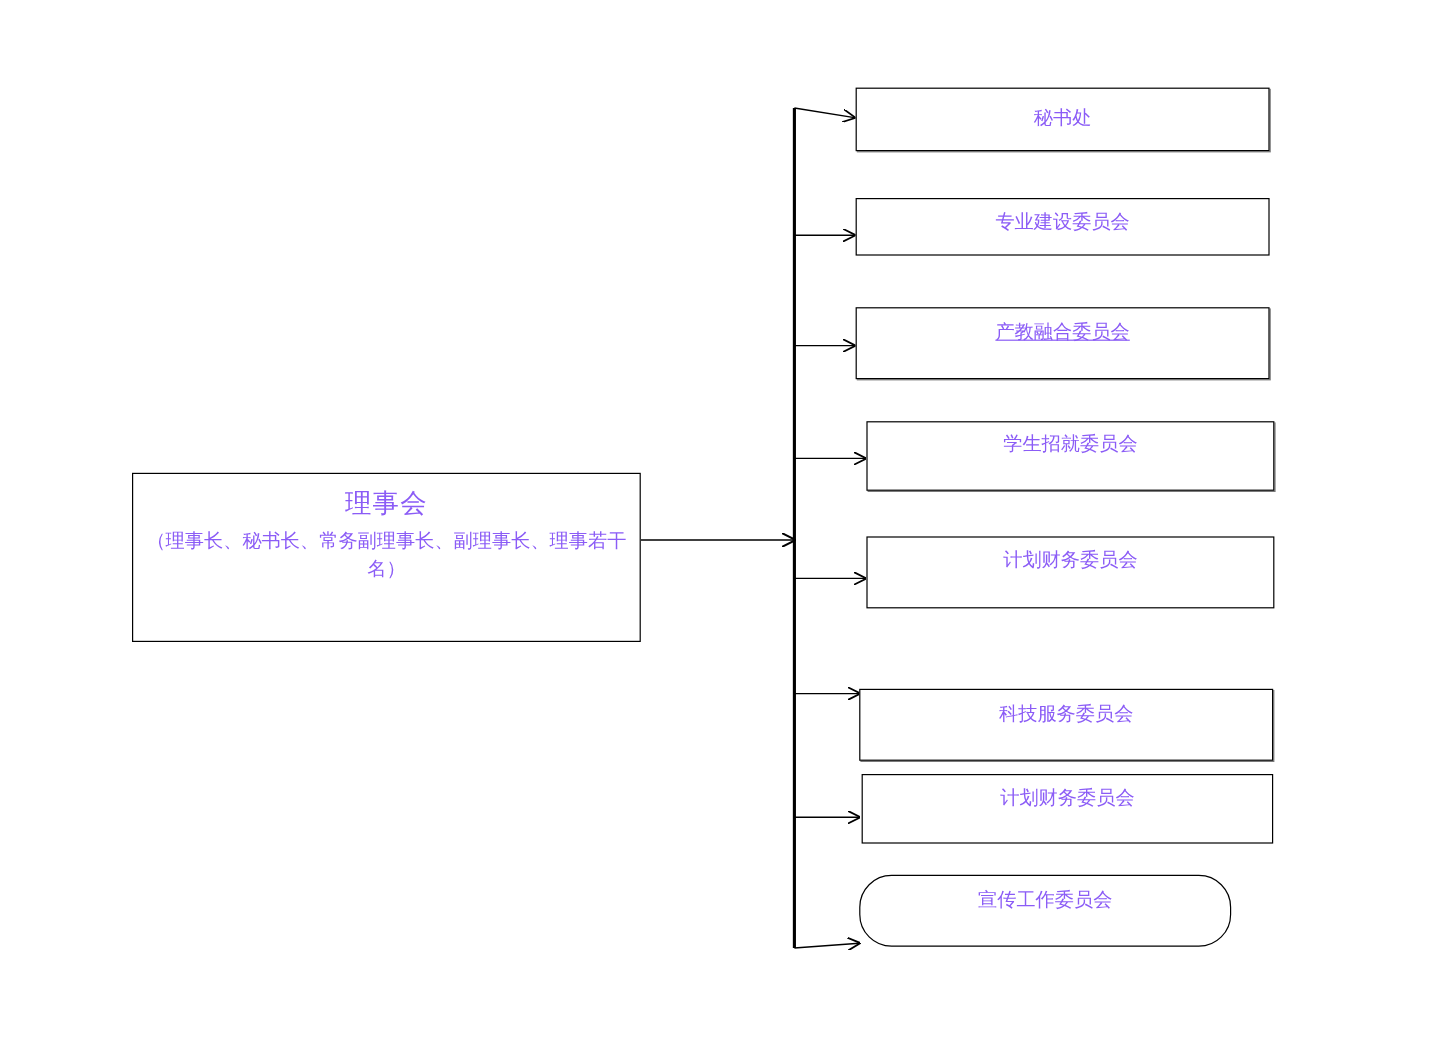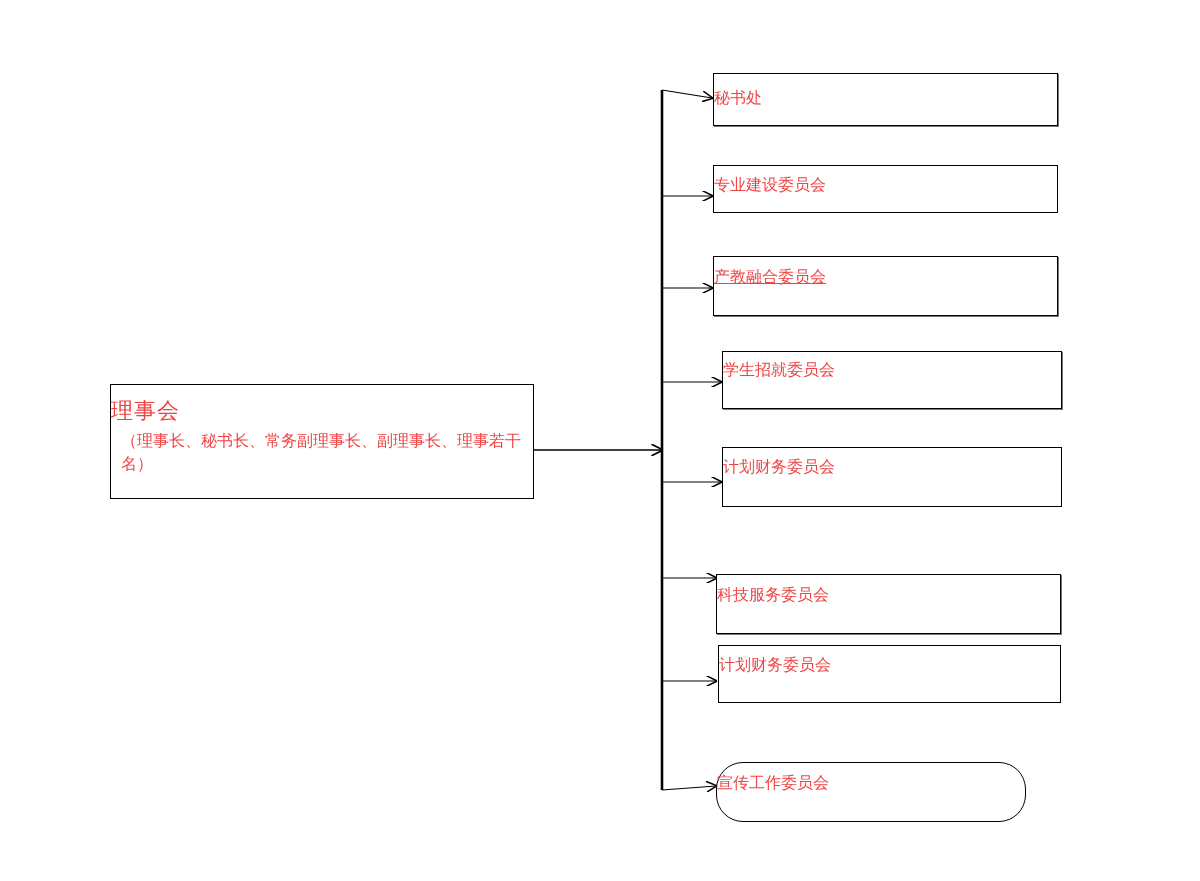--- a/index.html
+++ b/index.html
@@ -28,33 +28,33 @@
   }
   
   .node.shade {
     box-shadow: 1px 1px 0 0 #7a7a7a;
   }
 
   .node-label {
     position: absolute;
     left: 0;
     right: 0;
-    text-align: left;
+    text-align: center;
     font-size: 16px;
     line-height: 1.25;
     white-space: nowrap;
-    color: #ef4444;
+    color: #8b5cf6;
   }
 
   
   #root-node {
     left: 110px;
-    top: 384px;
+    top: 394px;
     width: 424px;
-    height: 115px;
+    height: 141px;
   }
   #root-title {
     top: 12px;
     font-size: 22px;
     letter-spacing: 1px;
   }
   #root-subtitle {
     top: 44px;
     font-size: 16px;
     line-height: 1.45;
@@ -126,17 +126,17 @@
   </div>
 
   <div class="node shade" style="left:716px; top:543px; width:345px; height:60px;margin-top:31px;">
     <div class="node-label" style="top:10px;">科技服务委员会</div>
   </div>
 
   <div class="node" style="left:718px; top:645px; width:343px; height:58px;">
     <div class="node-label" style="top:9px;">计划财务委员会</div>
   </div>
 
-  <div class="node" style="left:716px; top:762px; width:310px; height:60px;border-radius:27px;">
+  <div class="node" style="left:716px; top:729px; width:310px; height:60px;border-radius:27px;">
     <div class="node-label" style="top:10px;">宣传工作委员会</div>
   </div>
 
 </div>
 
 </body></html>

